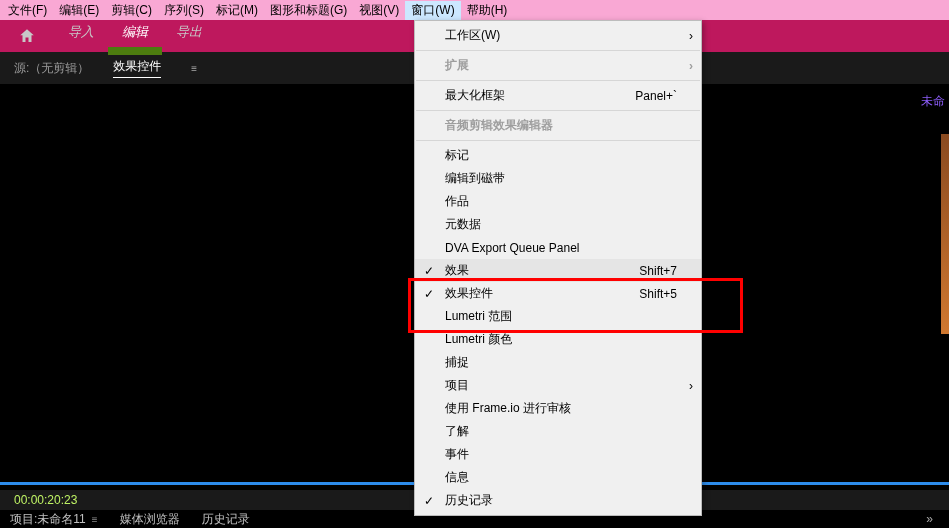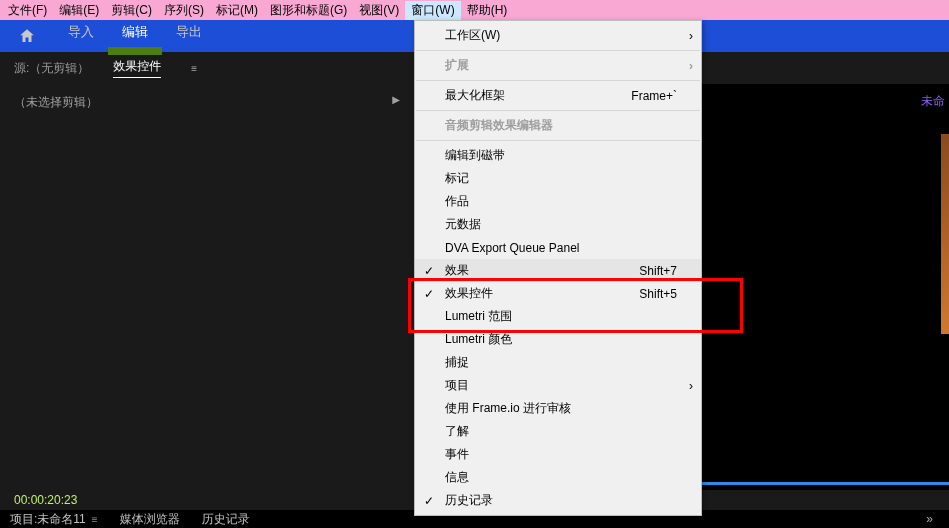--- a/index.html
+++ b/index.html
@@ -2,21 +2,21 @@
 <html><head>
 <meta charset="utf-8">
 <style>
   * { margin: 0; padding: 0; box-sizing: border-box; font-family: "Microsoft YaHei", sans-serif; }
   body { background: #1e1e1e; width: 949px; height: 528px; overflow: hidden; position: relative; }
   
   .menubar { background: #f9a8d4; height: 20px; display: flex; align-items: center; padding: 0 2px; font-size: 12px; }
   .menubar-item { padding: 1px 6px; color: #000; cursor: default; }
   .menubar-item.open { background: #cce8ff; }
   
-  .topbar { background: #1d4ed8; height: 32px; display: flex; align-items: center; padding: 0 10px; }
+  .topbar { background: #be185d; height: 32px; display: flex; align-items: center; padding: 0 10px; font-style: italic; }
   .home-icon { width: 34px; height: 32px; display: flex; align-items: center; justify-content: center; }
   .tabnav { display: flex; margin-left: 10px; }
   .tabnav-item { color: #c8c8c8; font-size: 13px; padding: 6px 14px; cursor: default; }
   .tabnav-item.active { color: #fff; border-bottom: 8px solid #4d7c0f; }
   
   .panelhead { background: #1a1a1a; height: 32px; display: flex; align-items: center; padding: 0 14px; font-size: 12px; color: #d0d0d0; }
   .panel-tab { margin-right: 24px; color: #9a9a9a; }
   .panel-tab.active { color: #fff; border-bottom: 1px solid #fff; padding-bottom: 2px; }
   .panel-menu-icon { margin-left: 6px; font-size: 10px; color: #aaa; }
   
@@ -77,24 +77,20 @@
   </div>
 </div>
 
 <div class="panelhead">
   <span class="panel-tab">源:（无剪辑）</span>
   <span class="panel-tab active">效果控件</span>
   <span class="panel-menu-icon">≡</span>
 </div>
 
 <div class="body-area">
-  <div class="left-panel">
-    <span class="noclip">（未选择剪辑）</span>
-    <span class="arrow-right">▶</span>
-  </div>
   <div class="right-side">
     <span class="top-right-label">未命</span>
     <div class="preview-strip"></div>
     <div class="blue-bar"></div>
   </div>
 </div>
 
 <div class="timecode-bar">
   <span>00:00:20:23</span>
 </div>
@@ -115,32 +111,32 @@
       <span class="menu-sub-arrow">›</span>
   </div>
   <div class="menu-sep"></div>
   <div class="menu-row disabled">
     <span>扩展</span>
       <span class="menu-sub-arrow">›</span>
   </div>
   <div class="menu-sep"></div>
   <div class="menu-row">
     <span>最大化框架</span>
-      <span class="menu-shortcut">Frame+`</span>
+      <span class="menu-shortcut">Panel+`</span>
   </div>
   <div class="menu-sep"></div>
   <div class="menu-row disabled">
       <span>音频剪辑效果编辑器</span>
     </div>
   <div class="menu-sep"></div>
   <div class="menu-row">
-      <span>编辑到磁带</span>
+      <span>标记</span>
     </div>
   <div class="menu-row">
-      <span>标记</span>
+      <span>编辑到磁带</span>
     </div>
   <div class="menu-row">
       <span>作品</span>
     </div>
   <div class="menu-row">
       <span>元数据</span>
     </div>
   <div class="menu-row">
       <span>DVA Export Queue Panel</span>
     </div>

